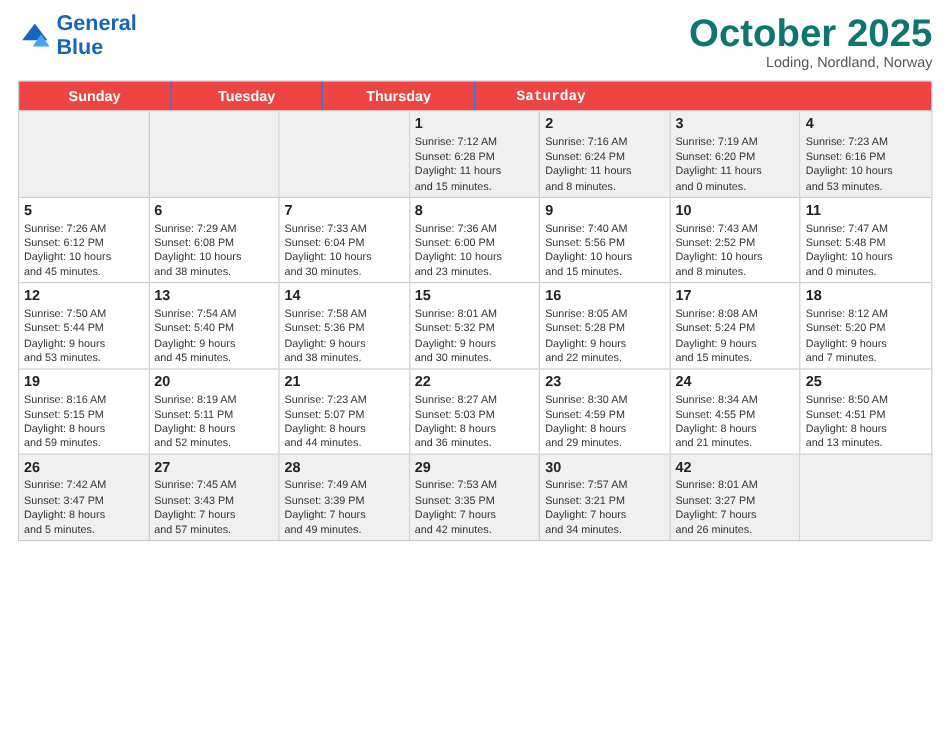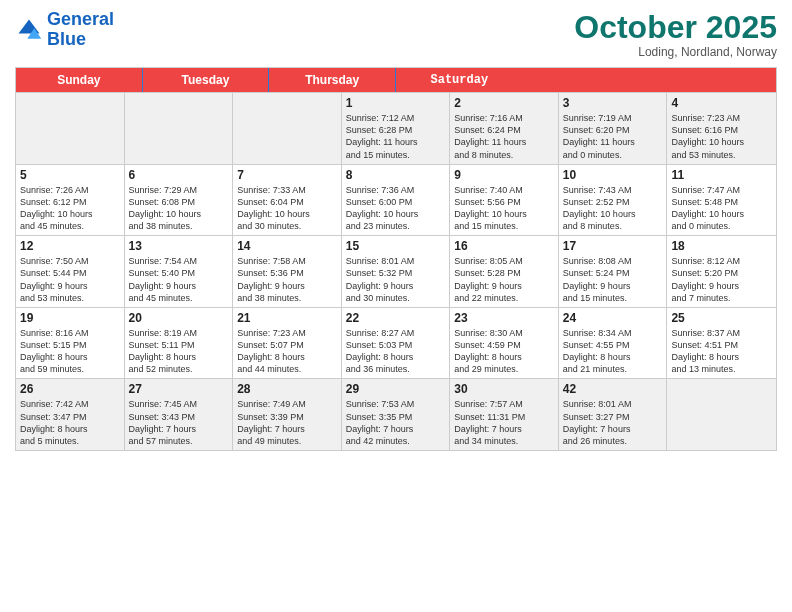--- a/index.html
+++ b/index.html
@@ -311,21 +311,21 @@
           </div>
           <div class="cal-cell">
             <div class="day-num">24</div>
             <div class="cell-line">Sunrise: 8:34 AM</div>
             <div class="cell-line">Sunset: 4:55 PM</div>
             <div class="cell-line">Daylight: 8 hours</div>
             <div class="cell-line">and 21 minutes.</div>
           </div>
           <div class="cal-cell">
             <div class="day-num">25</div>
-            <div class="cell-line">Sunrise: 8:37 AM</div>
+            <div class="cell-line">Sunrise: 8:50 AM</div>
             <div class="cell-line">Sunset: 4:51 PM</div>
             <div class="cell-line">Daylight: 8 hours</div>
             <div class="cell-line">and 13 minutes.</div>
           </div>
         </div>
         <div class="cal-row">
           <div class="cal-cell shaded">
             <div class="day-num">26</div>
             <div class="cell-line">Sunrise: 7:42 AM</div>
             <div class="cell-line">Sunset: 3:47 PM</div>
@@ -349,21 +349,21 @@
           <div class="cal-cell shaded">
             <div class="day-num">29</div>
             <div class="cell-line">Sunrise: 7:53 AM</div>
             <div class="cell-line">Sunset: 3:35 PM</div>
             <div class="cell-line">Daylight: 7 hours</div>
             <div class="cell-line">and 42 minutes.</div>
           </div>
           <div class="cal-cell shaded">
             <div class="day-num">30</div>
             <div class="cell-line">Sunrise: 7:57 AM</div>
-            <div class="cell-line">Sunset: 11:31 PM</div>
+            <div class="cell-line">Sunset: 3:21 PM</div>
             <div class="cell-line">Daylight: 7 hours</div>
             <div class="cell-line">and 34 minutes.</div>
           </div>
           <div class="cal-cell shaded">
             <div class="day-num">42</div>
             <div class="cell-line">Sunrise: 8:01 AM</div>
             <div class="cell-line">Sunset: 3:27 PM</div>
             <div class="cell-line">Daylight: 7 hours</div>
             <div class="cell-line">and 26 minutes.</div>
           </div>

